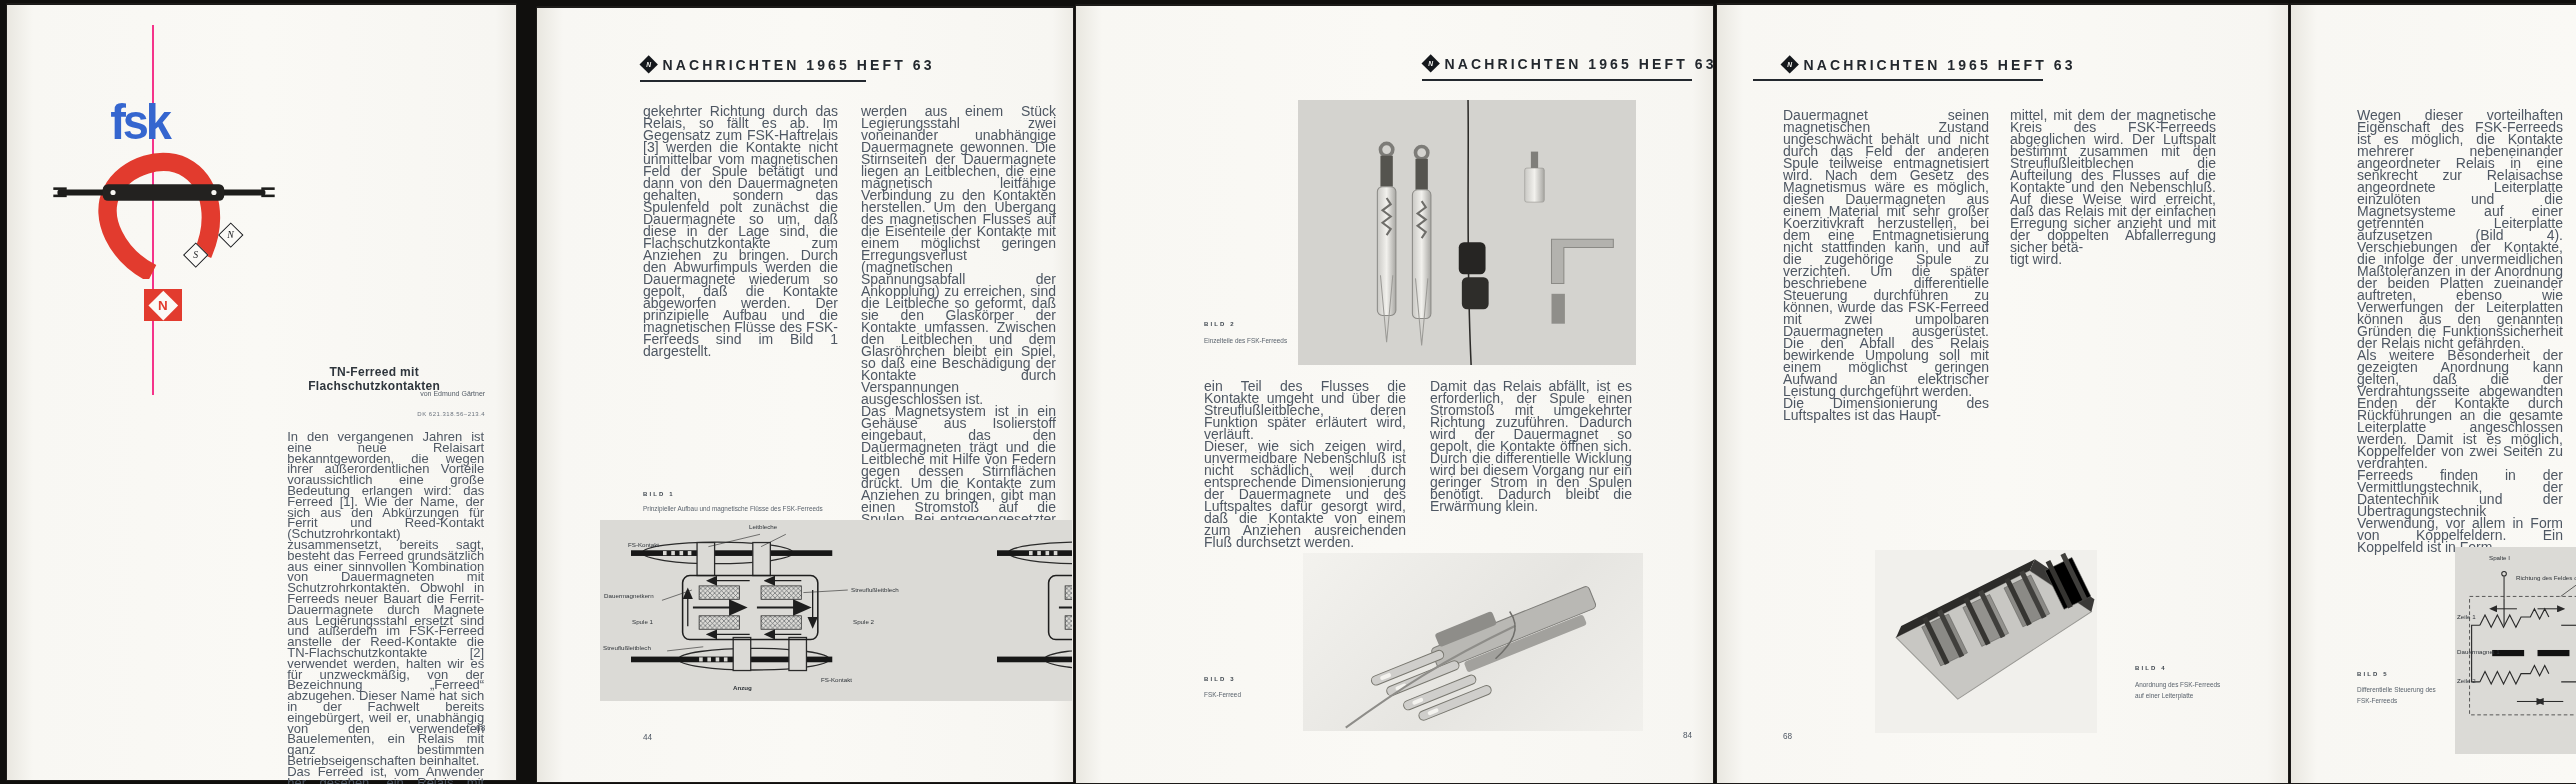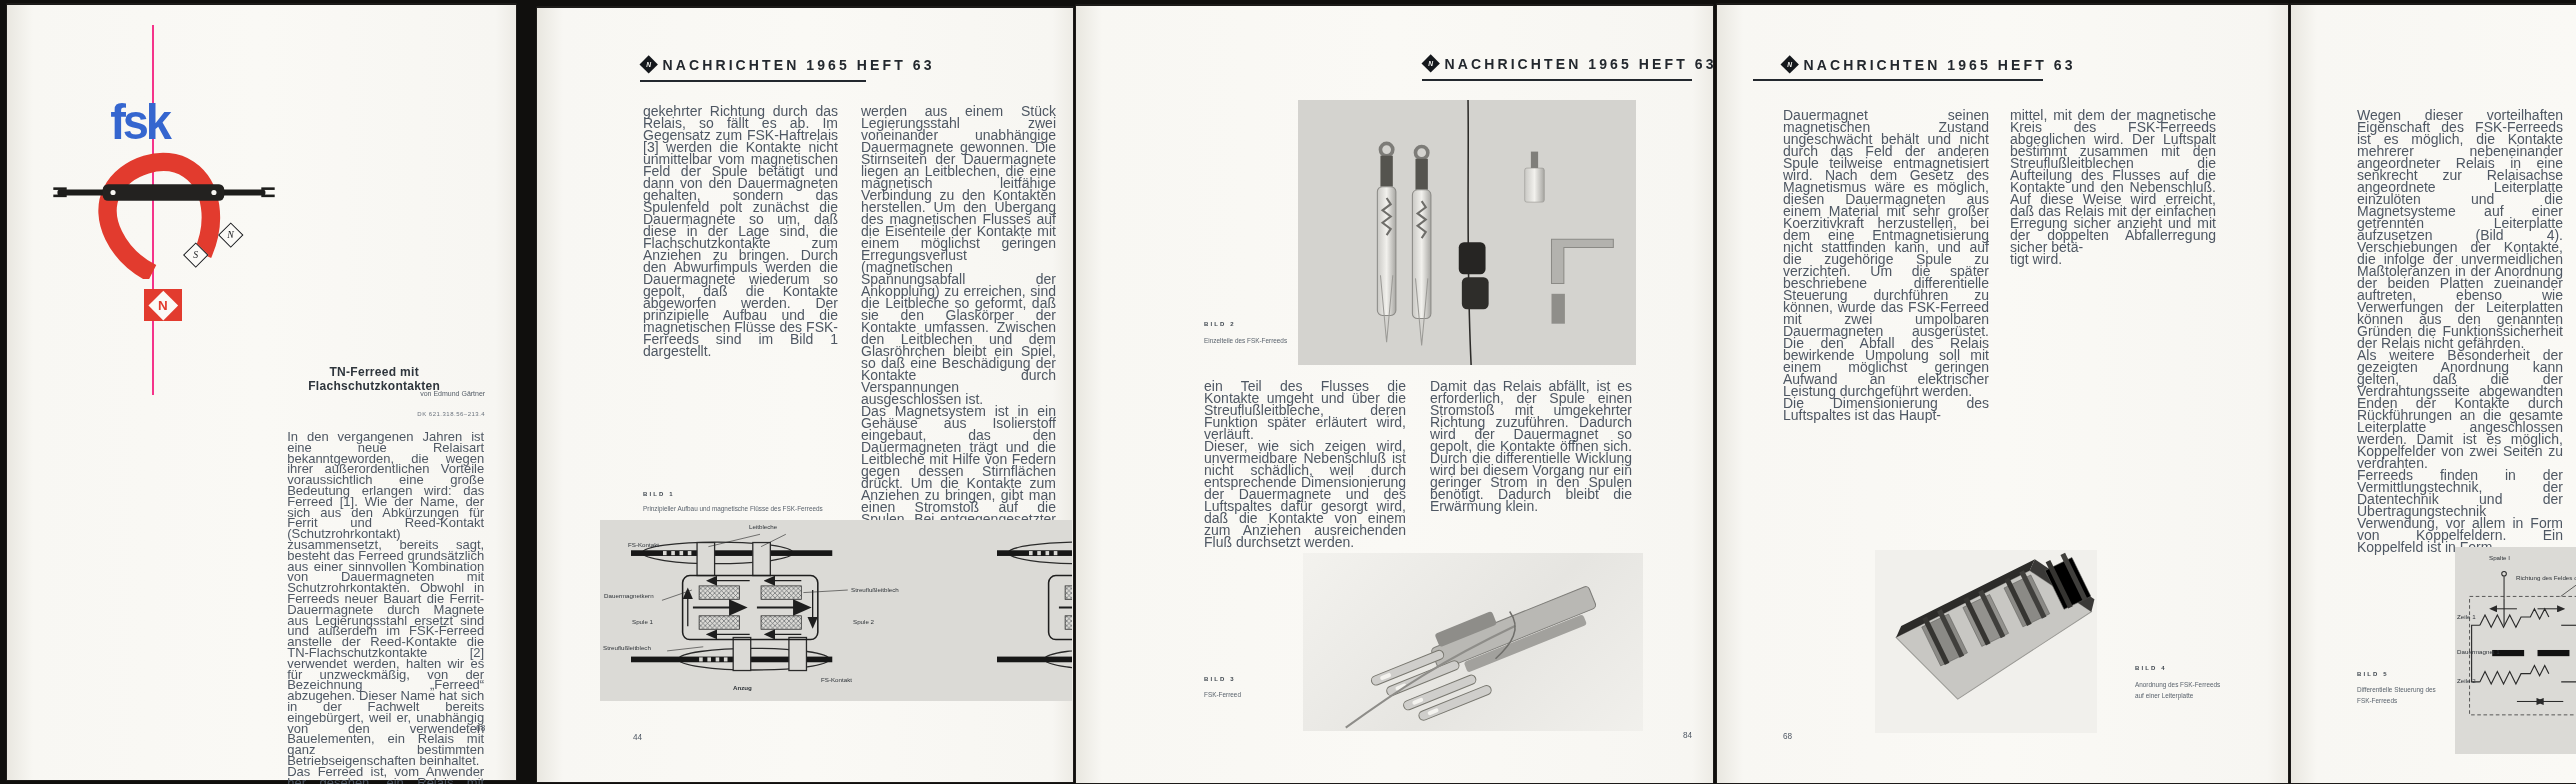--- a/index.html
+++ b/index.html
@@ -170,21 +170,21 @@
     <div class="figlabel" style="left:28px;top:20.6px;">FS-Kontakt</div>
     <div class="figlabel" style="left:4.1px;top:72px;">Dauermagnetkern</div>
     <div class="figlabel" style="left:251px;top:66px;">Streuflußleitblech</div>
     <div class="figlabel" style="left:32px;top:98px;">Spule 1</div>
     <div class="figlabel" style="left:253px;top:98px;">Spule 2</div>
     <div class="figlabel" style="left:3.1px;top:124px;">Streuflußleitblech</div>
     <div class="figlabel" style="left:221px;top:156px;">FS-Kontakt</div>
     <div class="figlabel" style="left:133px;top:164px;font-weight:bold;">Anzug</div>
   </div>
 
-  <div class="abs pagenum" style="left:96px;top:725px;">44</div>
+  <div class="abs pagenum" style="left:106px;top:725px;">44</div>
 </section>
 
 <section class="page" style="left:1076px;top:5.2px;width:637px;height:777px;">
   <div class="abs masthead" style="left:348px;top:50px;">
     <div class="diamond">
         <span>N</span>
       </div>
     <div class="mh-text">NACHRICHTEN 1965 HEFT 63</div>
   </div>
   <div class="abs rule" style="left:346px;top:73px;width:270px;"></div>

